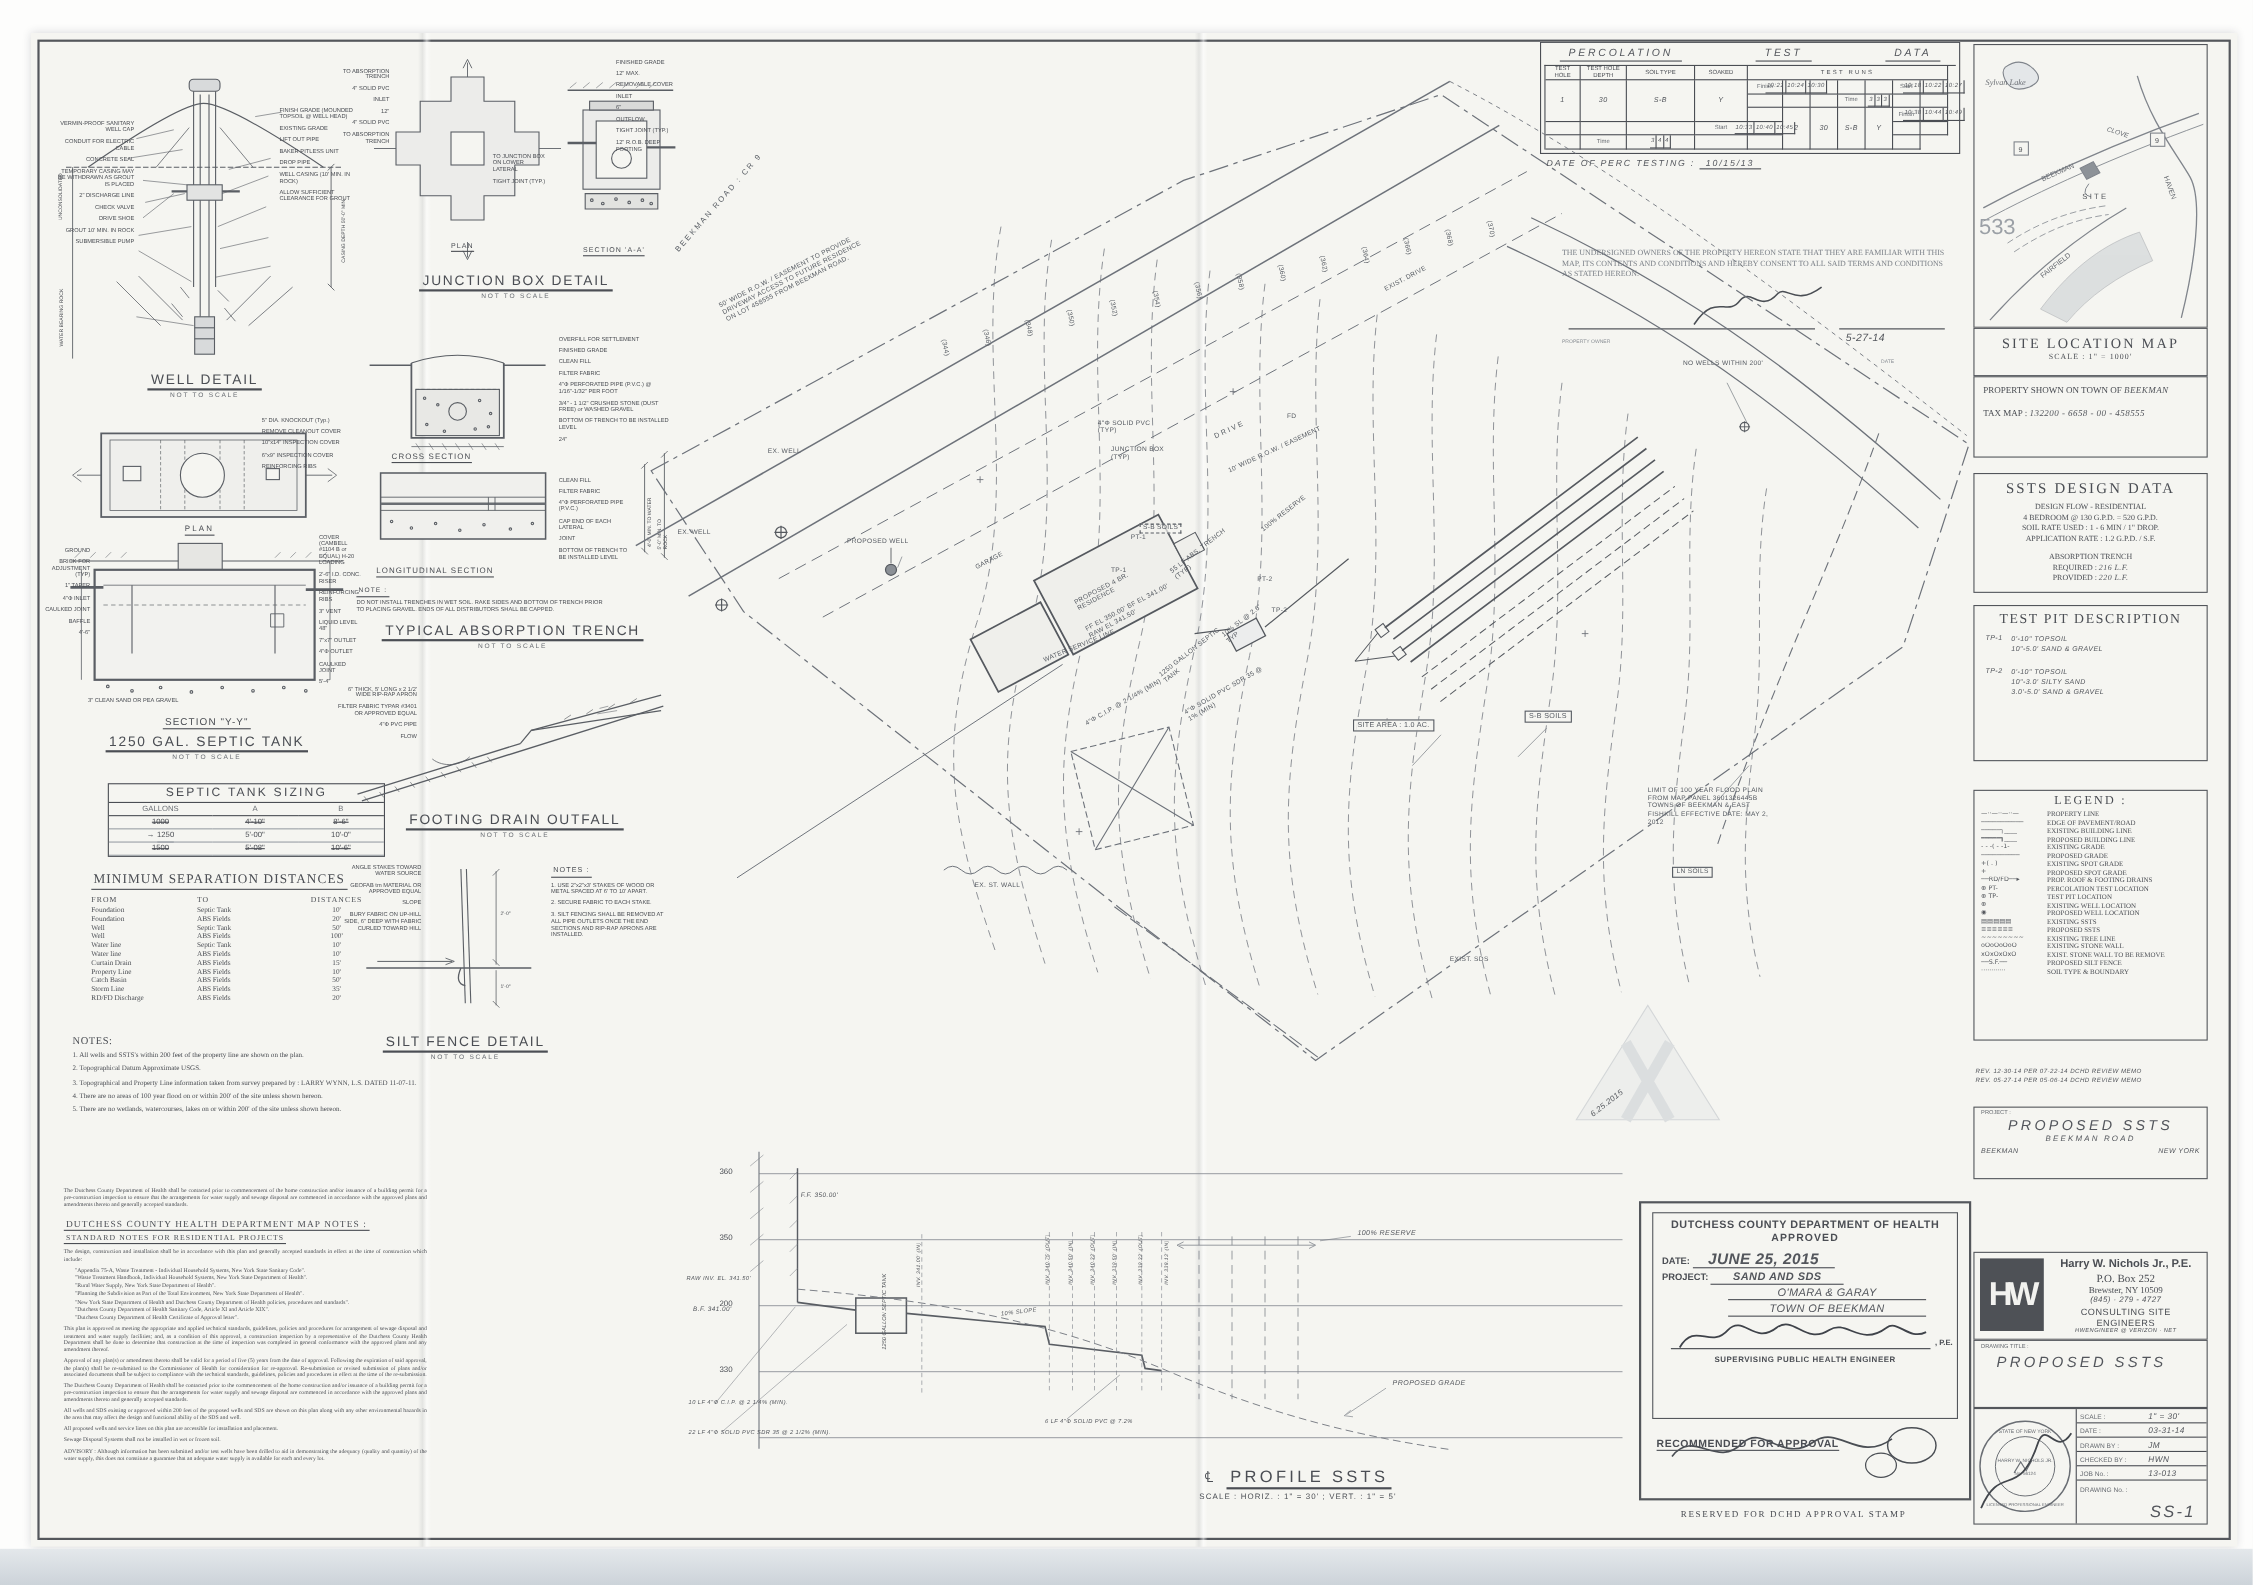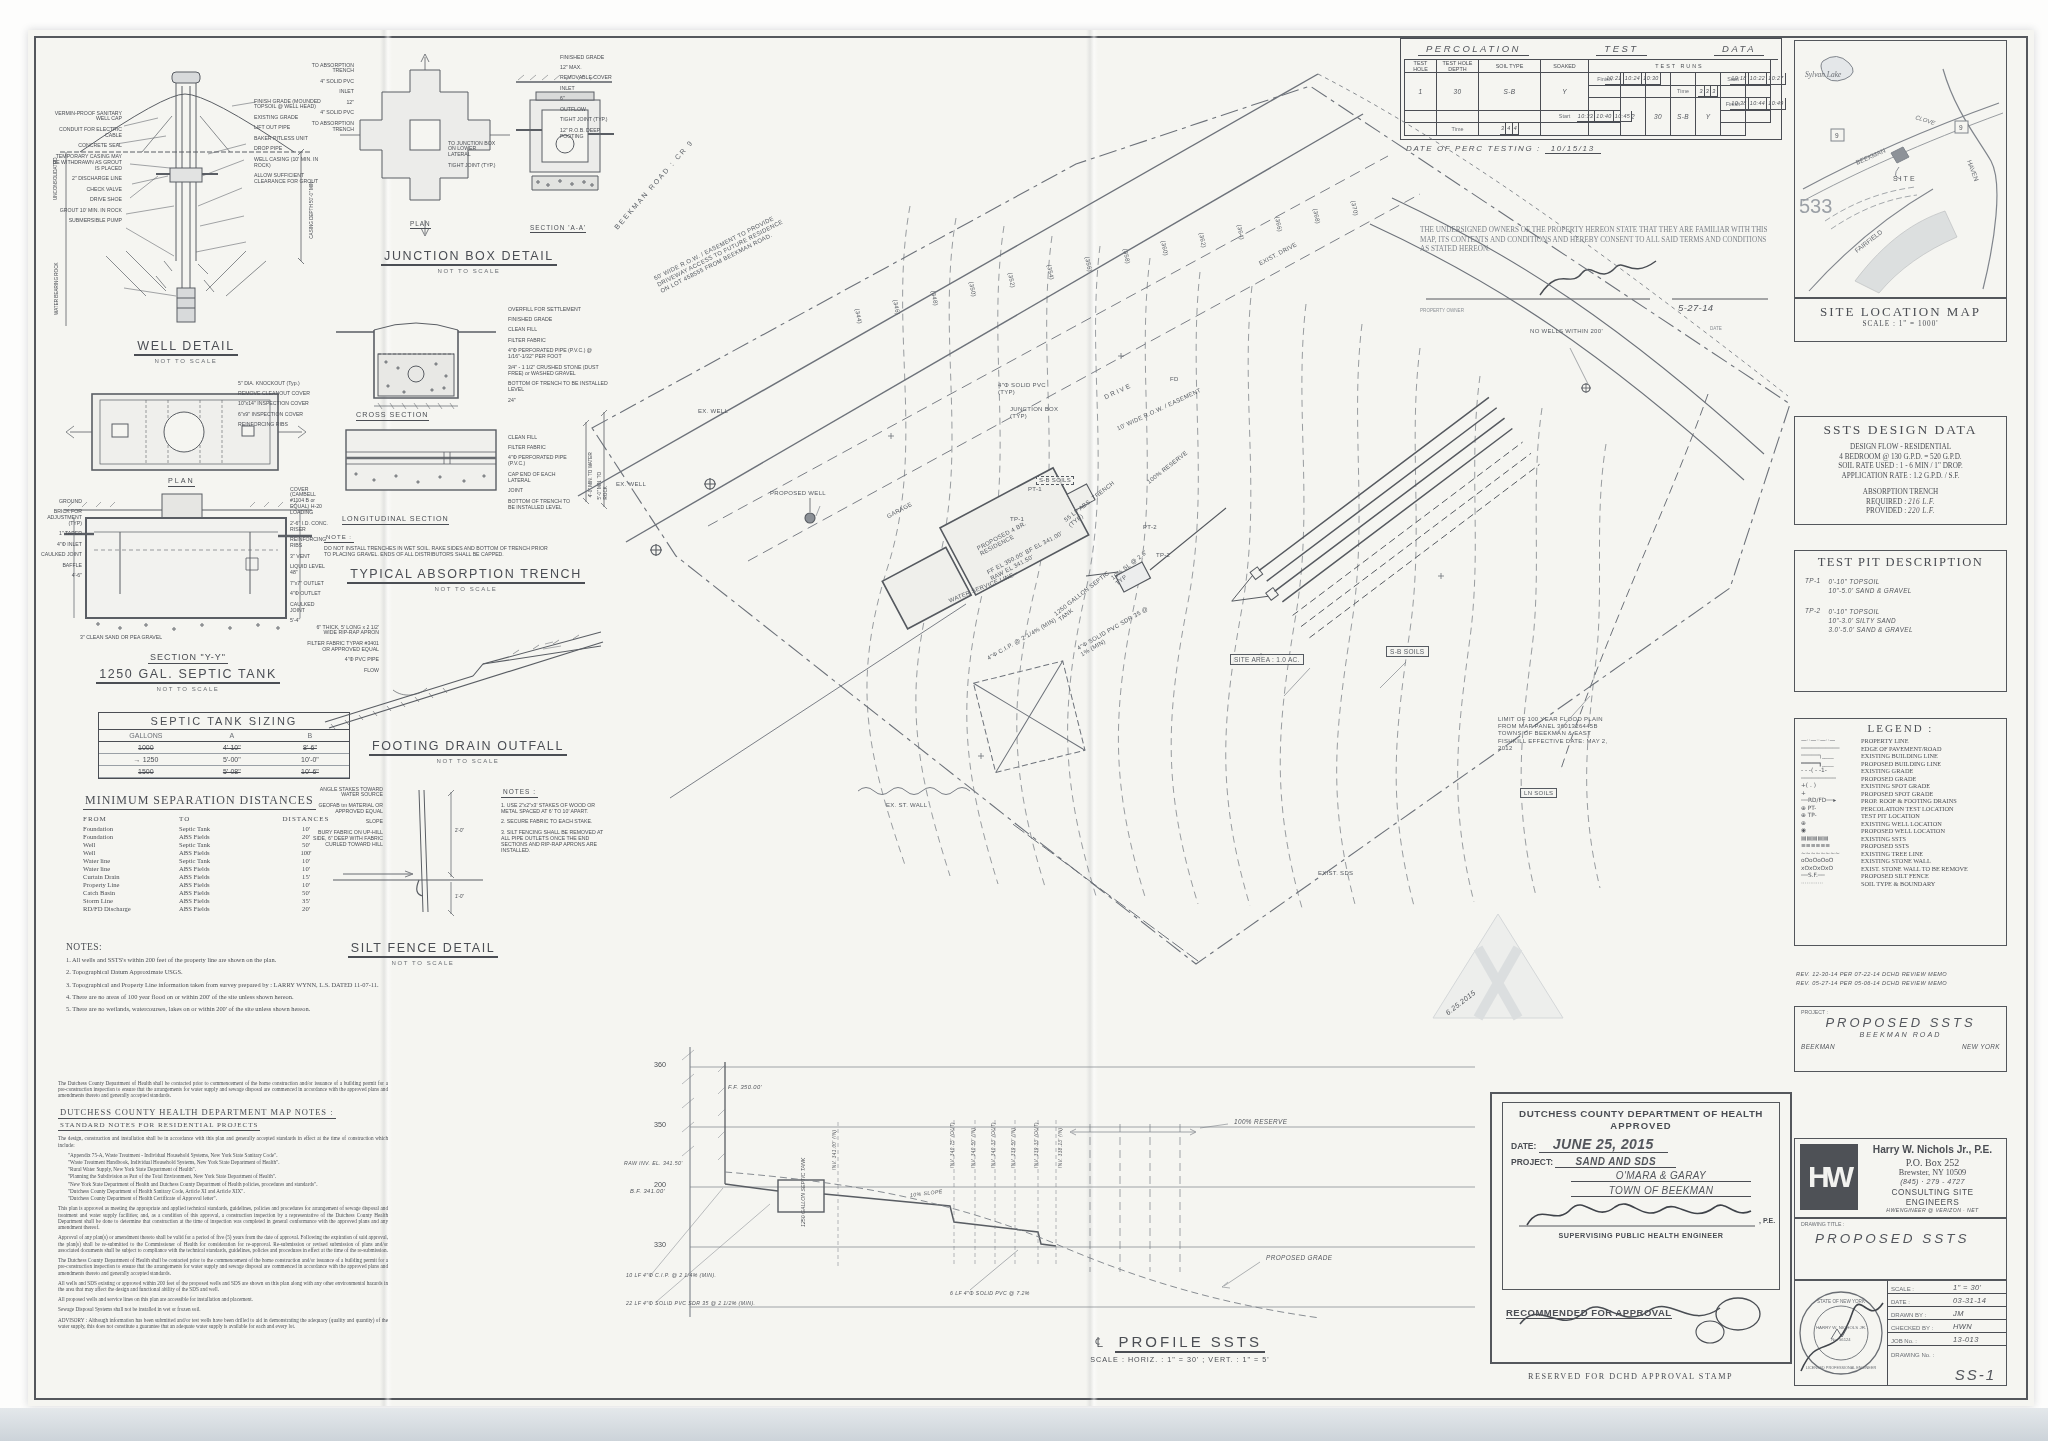--- a/index.html
+++ b/index.html
@@ -807,21 +807,25 @@
       <text x="98" y="140" font-size="7" letter-spacing="2" fill="#54575c">SITE</text>
       <text x="40" y="97" font-size="6.5" fill="#54575c">9</text>
       <text x="164" y="89" font-size="6.5" fill="#54575c">9</text>
       <text x="4" y="172" font-size="20" fill="#9ba0a6">533</text>
     </svg>
   </div>
   <div class="pnl ctr" style="top:268px;height:44px;padding-top:5px">
     <div class="serif" style="font-size:13px;letter-spacing:2px">SITE LOCATION MAP</div>
     <div class="serif t7" style="letter-spacing:1px">SCALE : 1" = 1000'</div>
   </div>
-  <div class="pnl ctr" style="top:386px;height:109px;padding-top:5px">
+  <div class="pnl" style="top:312px;height:74px;padding:7px 8px">
+    <div class="serif t8"><span>PROPERTY SHOWN ON TOWN OF</span> <span class="hand">BEEKMAN</span></div>
+    <div class="serif t8" style="margin-top:12px"><span>TAX MAP :</span> <span class="hand">132200 - 6658 - 00 - 458555</span></div>
+  </div>
+  <div class="pnl ctr" style="top:400px;height:109px;padding-top:5px">
     <div class="serif" style="font-size:13.5px;letter-spacing:2px">SSTS DESIGN DATA</div>
     <div class="serif t7" style="margin-top:5px">DESIGN FLOW - RESIDENTIAL</div>
     <div class="serif t7">4 BEDROOM @ 130 G.P.D. = 520 G.P.D.</div>
     <div class="serif t7">SOIL RATE USED : 1 - 6 MIN / 1" DROP.</div>
     <div class="serif t7">APPLICATION RATE : 1.2 G.P.D. / S.F.</div>
     <div class="serif t7" style="margin-top:6px">ABSORPTION TRENCH</div>
     <div class="serif t7"><span>REQUIRED :</span> <span class="hand">216 L.F.</span></div>
     <div class="serif t7"><span>PROVIDED :</span> <span class="hand">220 L.F.</span></div>
   </div>
   <div class="pnl" style="top:688px;height:228px;padding-top:3px">

